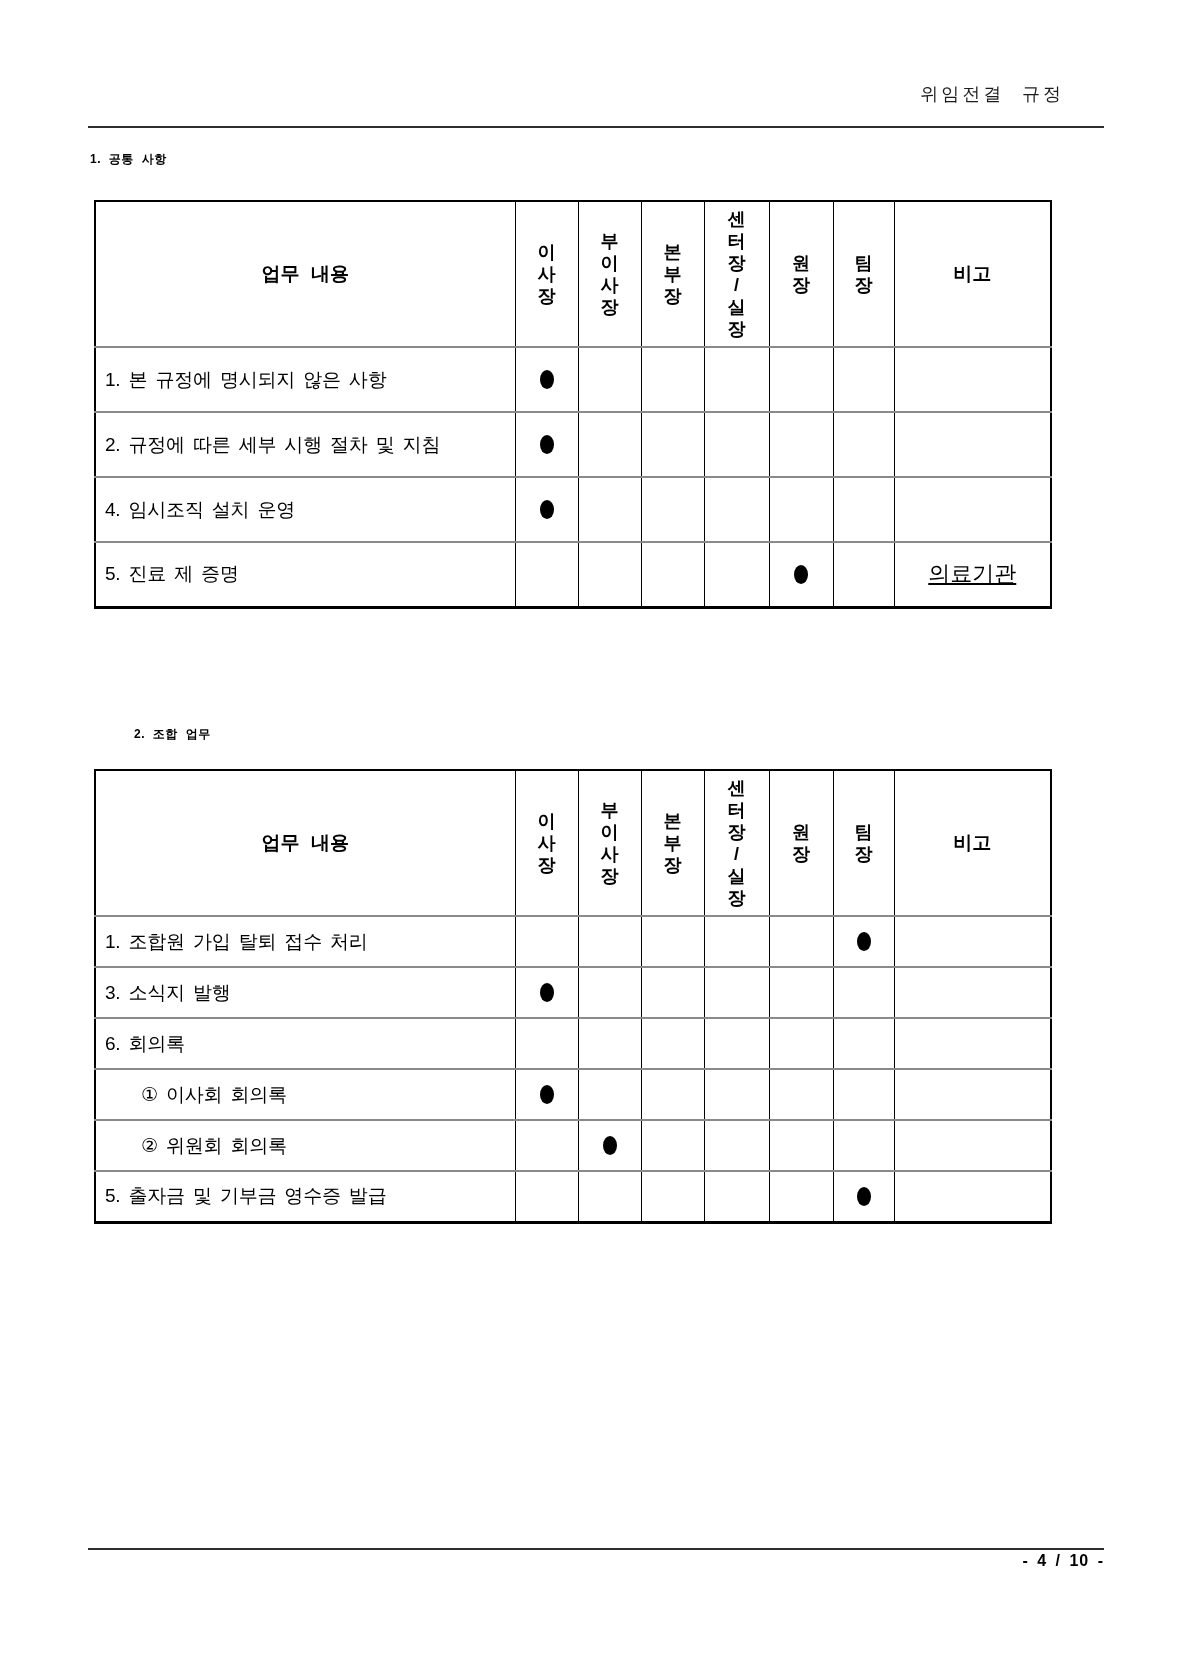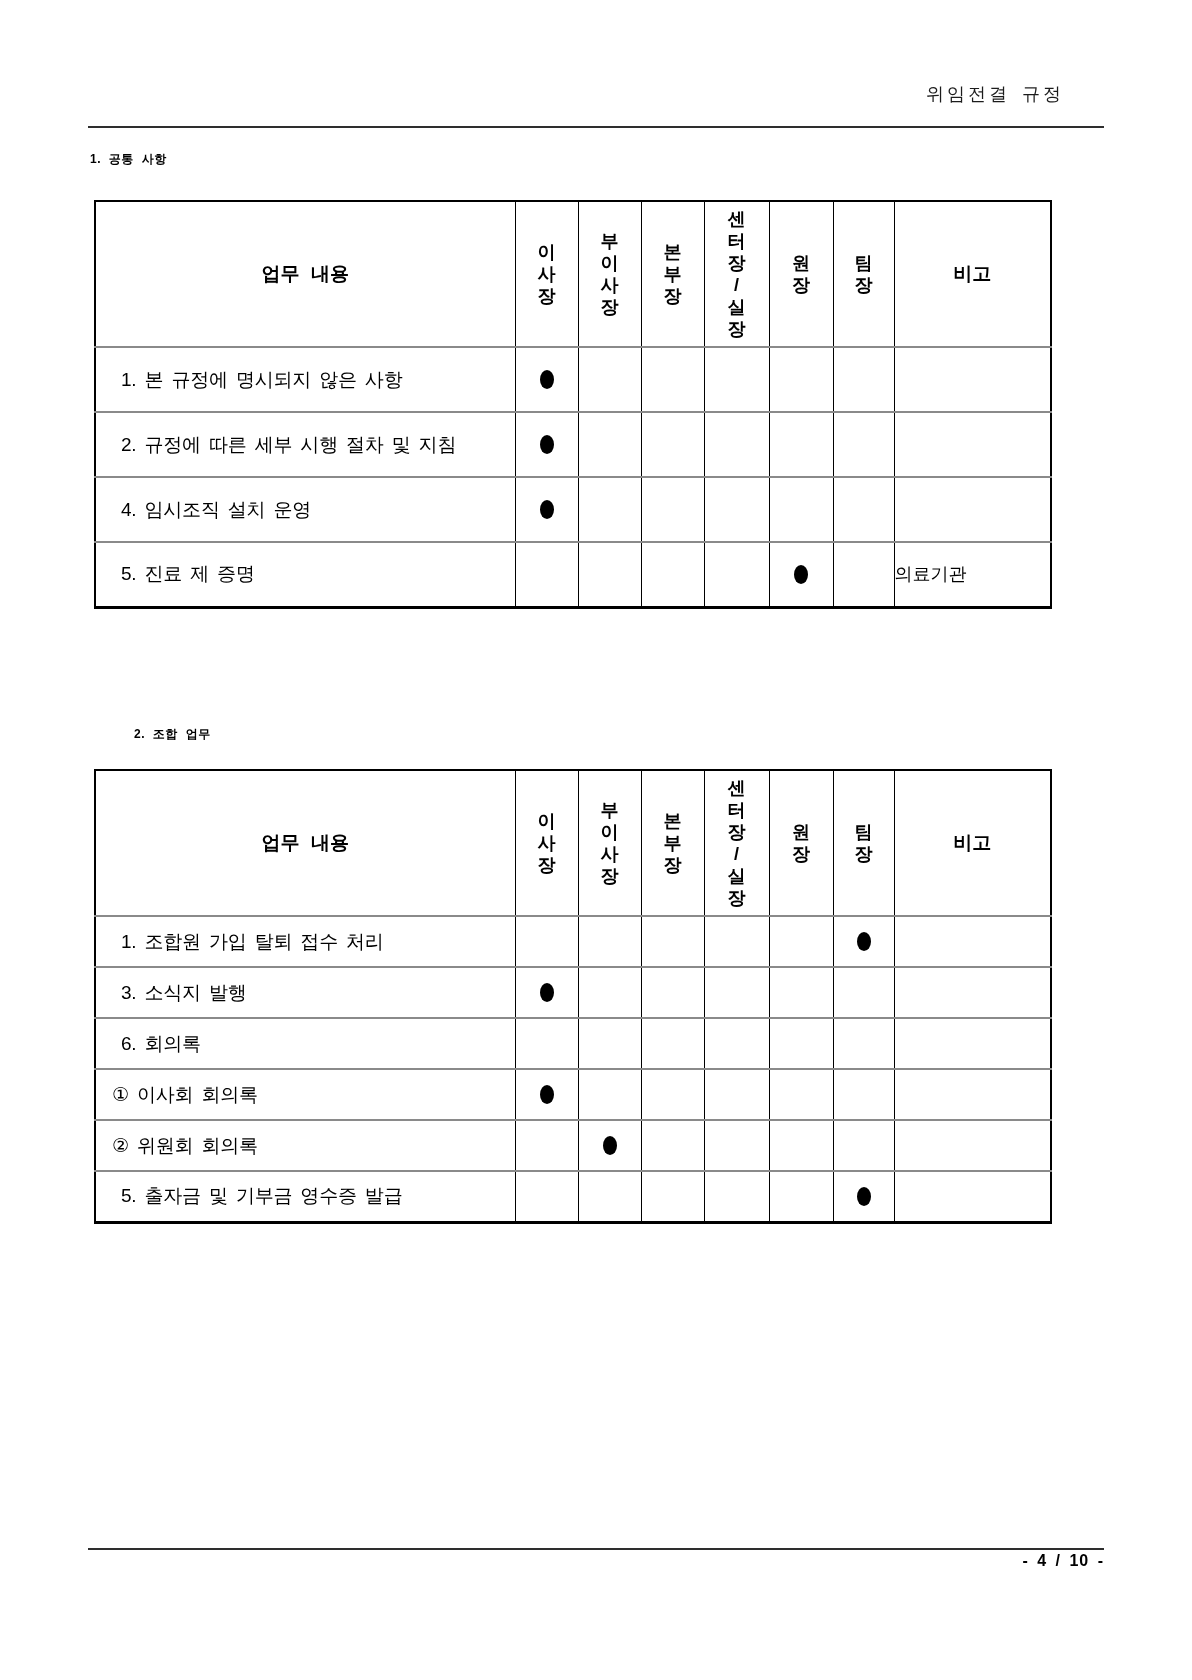--- a/index.html
+++ b/index.html
@@ -7,21 +7,21 @@
   body {
     position:relative;
     background:#ffffff;
     color:#000000;
     font-family:"Liberation Sans","DejaVu Sans",sans-serif;
   }
   .content { position:absolute; left:88px; top:0; width:1016px; height:1680px; }
 
   .doc-header {
     position:absolute; top:82px; right:40px;
-    font-family:Liberation Sans, sans-serif;
+    font-family:Liberation Mono, monospace;
     font-size:18px; letter-spacing:3px; color:#1c1c1c;
     word-spacing:4px;
   }
   .rule { position:absolute; left:0; width:1016px; height:2px; background:#2e2e2e; }
   .rule-top { top:126px; }
   .rule-bottom { top:1548px; }
 
   .section-title {
     position:absolute; left:2px;
     font-size:12px; font-weight:700; letter-spacing:0.5px; word-spacing:4px;
@@ -54,29 +54,29 @@
 
   .matrix thead th {
     font-weight:700; font-size:19px; text-align:center; word-spacing:6px;
   }
   .vstack {
     display:inline-block; line-height:22px; font-size:18px; font-weight:700;
     text-align:center;
   }
   td.task {
     font-size:19px; font-weight:400; text-align:left;
-    padding-left:25px; word-spacing:3px; letter-spacing:-0.2px;
-  }
-  td.task.indent { padding-left:16px; }
+    padding-left:9px; word-spacing:3px; letter-spacing:-0.2px;
+  }
+  td.task.indent { padding-left:45px; }
   td.mark { text-align:center; }
   .dot {
     display:inline-block; width:14px; height:19px;
     background:#000; border-radius:50%; vertical-align:middle;
   }
-  td.note { font-size:18px; word-spacing:2px; }
+  td.note { text-align:center; font-size:22px; word-spacing:2px;text-decoration:underline; }
 
   .page-num {
     position:absolute; top:1552px; left:0; width:1016px;
     text-align:right; font-size:16px; font-weight:700; letter-spacing:1px;
     word-spacing:3px;
   }
 </style>
 </head>
 <body>
 

